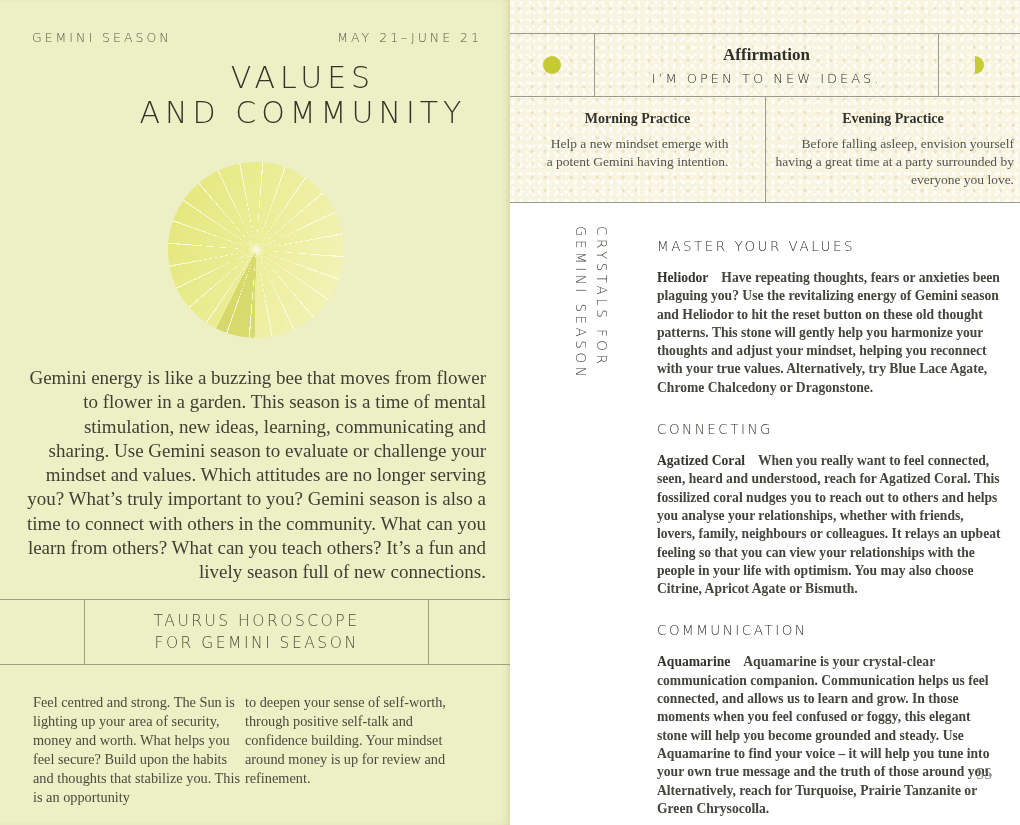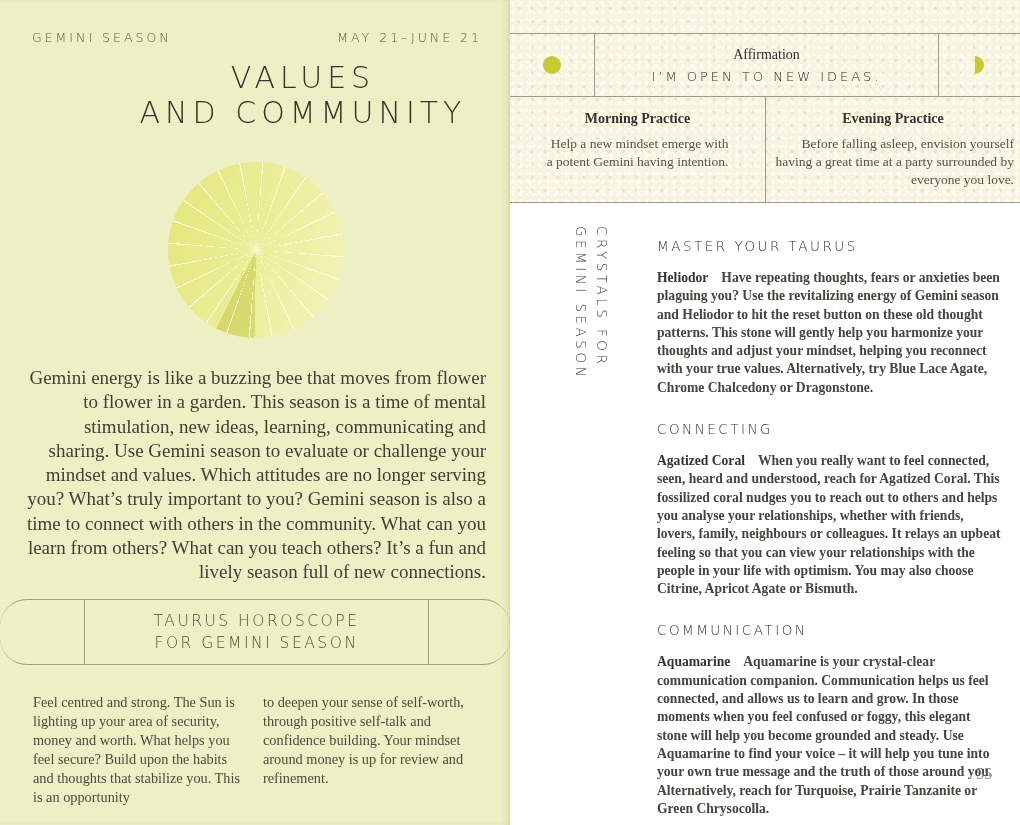--- a/index.html
+++ b/index.html
@@ -27,28 +27,28 @@
       radial-gradient(circle at 50% 50%, rgba(255,255,255,0.95) 0px, rgba(255,255,255,0.55) 2px, rgba(255,255,255,0) 8px),
       repeating-conic-gradient(from 4deg, rgba(255,255,255,0.75) 0deg 0.8deg, rgba(255,255,255,0) 0.8deg 15deg),
       conic-gradient(from 181deg, rgba(198,202,70,0.55) 0deg 26deg, rgba(198,202,70,0) 26deg 360deg),
       linear-gradient(110deg, #e3e676 0%, #ecee9a 52%, #f4f4bd 100%);
   }
 
   .lp-intro { position:absolute; top:366px; left:24px; width:462px;
     text-align:right; font-size:19px; line-height:24.3px; color:#3e4036; }
 
   .taurus-box { position:absolute; top:599px; left:0; width:510px; height:66px;
-    border-top:1px solid #9fa07f; border-bottom:1px solid #9fa07f; display:flex;border-radius:27px; }
+    border-top:1px solid #9fa07f; border-bottom:1px solid #9fa07f; display:flex; }
   .taurus-box .cell-l { width:85px; border-right:1px solid #9fa07f; }
   .taurus-box .cell-c { flex:1; display:flex; align-items:center; justify-content:center;
     text-align:center; font-family:"DejaVu Sans", sans-serif; font-weight:200;
     font-size:15.5px; letter-spacing:2.5px; line-height:22px; color:#4c4e3b; }
   .taurus-box .cell-r { width:82px; border-left:1px solid #9fa07f; }
 
-  .lp-cols { position:absolute; top:693px; left:33px; width:452px; display:flex; gap:18px;
+  .lp-cols { position:absolute; top:693px; left:33px; width:452px; display:flex; 
     font-size:14.3px; line-height:19px; color:#4a4b3f; }
   .lp-cols .col1 { width:212px; }
   .lp-cols .col2 { width:222px; }
 
   
   .right-page { position:relative; width:510px; height:825px; background:#ffffff; }
 
   .texture {
     background-color:#f8f4e0;
     background-image:
@@ -63,21 +63,21 @@
   .affirm-strip { position:absolute; top:33px; left:0; width:510px; height:64px;
     border-top:1px solid #9b9b8d; border-bottom:1px solid #9b9b8d; display:flex; }
   .affirm-strip .a-l { width:85px; border-right:1px solid #9b9b8d;
     display:flex; align-items:center; justify-content:center; }
   .affirm-strip .a-c { flex:1; display:flex; flex-direction:column;
     align-items:center; justify-content:center; gap:6px; }
   .affirm-strip .a-r { width:82px; border-left:1px solid #9b9b8d;
     display:flex; align-items:center; justify-content:center; }
   .moon-dot { width:18px; height:18px; border-radius:50%; background:#c6ca33; }
   .half-moon { width:9px; height:18px; border-radius:0 9px 9px 0; background:#c6ca33; }
-  .affirm-label { font-size:14px; font-weight:normal; color:#2f2f28; }
+  .affirm-label { font-size:17px; font-weight:bold; color:#2f2f28; }
   .affirm-text { font-family:"DejaVu Sans", sans-serif; font-weight:300;
     font-size:13px; letter-spacing:3px; color:#2c2c26; }
 
   .practice-row { position:absolute; top:97px; left:0; width:510px; height:106px; display:flex; }
   .practice-cell { width:255px; display:flex; flex-direction:column; align-items:center;
     padding-top:14px; text-align:right;font-family:Liberation Serif, serif; }
   .practice-cell.evening { border-left:1px solid #9b9b8d; }
   .practice-title { font-size:14px; font-weight:bold; color:#33332b; margin-bottom:8px; }
   .practice-text { font-size:13.5px; line-height:18px; color:#55544a; }
   .practice-cell.morning .practice-text { max-width:182px; }
@@ -163,21 +163,21 @@
     </div>
 
     <div class="crystals-sidebar">
       <div>CRYSTALS FOR</div>
       <div>GEMINI SEASON</div>
     </div>
 
     <div class="rp-content">
 
       <section>
-        <h3 class="sec-heading">MASTER YOUR TAURUS</h3>
+        <h3 class="sec-heading">MASTER YOUR VALUES</h3>
         <p class="sec-body"><b>Heliodor</b><span class="lead-gap"></span><span>Have repeating thoughts, fears or anxieties been plaguing you? Use the revitalizing energy of Gemini season and Heliodor to hit the reset button on these old thought patterns. This stone will gently help you harmonize your thoughts and adjust your mindset, helping you reconnect with your true values. Alternatively, try Blue Lace Agate, Chrome Chalcedony or Dragonstone.</span></p>
       </section>
 
       <section>
         <h3 class="sec-heading">CONNECTING</h3>
         <p class="sec-body"><b>Agatized Coral</b><span class="lead-gap"></span><span>When you really want to feel connected, seen, heard and understood, reach for Agatized Coral. This fossilized coral nudges you to reach out to others and helps you analyse your relationships, whether with friends, lovers, family, neighbours or colleagues. It relays an upbeat feeling so that you can view your relationships with the people in your life with optimism. You may also choose Citrine, Apricot Agate or Bismuth.</span></p>
       </section>
 
       <section>
         <h3 class="sec-heading">COMMUNICATION</h3>

